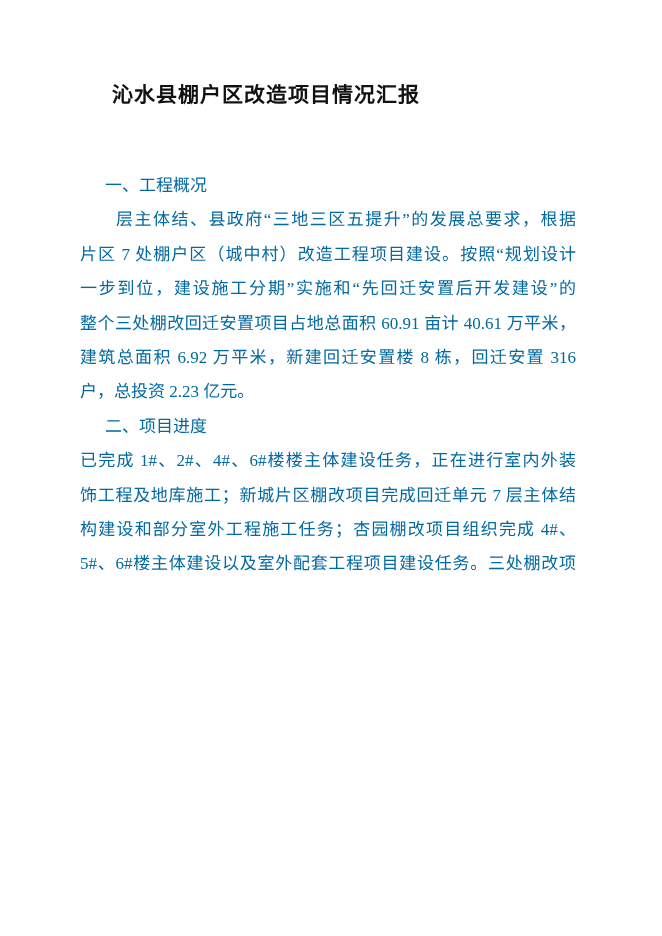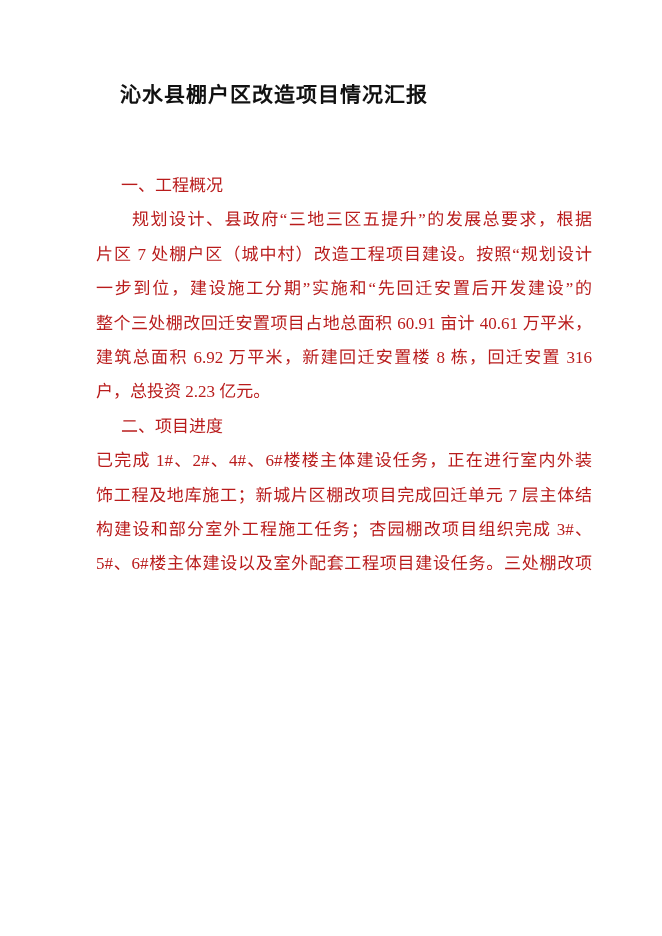--- a/index.html
+++ b/index.html
@@ -21,30 +21,29 @@
     left: 0;
     width: 532px;
     text-align: center;
     font-family: "Liberation Sans", "DejaVu Sans", sans-serif;
     font-weight: 700;
     font-size: 21px;
     line-height: 26px;
     letter-spacing: 1px;
     color: #111111;
     white-space: nowrap;
-    padding-left: 8px;
   }
   .doc-body {
     position: absolute;
     top: 169px;
-    left: 96px;
+    left: 80px;
     width: 496px;
     font-size: 17px;
     line-height: 34.4px;
-    color: #b91c1c;
+    color: #0369a1;
   }
   .line {
     height: 34.4px;
     white-space: nowrap;
     overflow: visible;
   }
   
   .line.j {
     text-align: justify;
     text-align-last: justify;
@@ -61,28 +60,28 @@
 <body>
 
 <div class="page">
 
   <div class="doc-title">沁水县棚户区改造项目情况汇报</div>
 
   <div class="doc-body">
 
     <div class="line heading">一、工程概况</div>
 
-    <div class="line j first">规划设计、县政府“三地三区五提升”的发展总要求，根据</div>
+    <div class="line j first">层主体结、县政府“三地三区五提升”的发展总要求，根据</div>
     <div class="line j">片区 7 处棚户区（城中村）改造工程项目建设。按照“规划设计</div>
     <div class="line j">一步到位，建设施工分期”实施和“先回迁安置后开发建设”的</div>
     <div class="line j">整个三处棚改回迁安置项目占地总面积 60.91 亩计 40.61 万平米，</div>
     <div class="line j">建筑总面积 6.92 万平米，新建回迁安置楼 8 栋，回迁安置 316</div>
     <div class="line">户，总投资 2.23 亿元。</div>
 
     <div class="line heading">二、项目进度</div>
 
     <div class="line j">已完成 1#、2#、4#、6#楼楼主体建设任务，正在进行室内外装</div>
     <div class="line j">饰工程及地库施工；新城片区棚改项目完成回迁单元 7 层主体结</div>
-    <div class="line j">构建设和部分室外工程施工任务；杏园棚改项目组织完成 3#、</div>
+    <div class="line j">构建设和部分室外工程施工任务；杏园棚改项目组织完成 4#、</div>
     <div class="line j">5#、6#楼主体建设以及室外配套工程项目建设任务。三处棚改项</div>
 
   </div>
 </div>
 
 </body></html>

